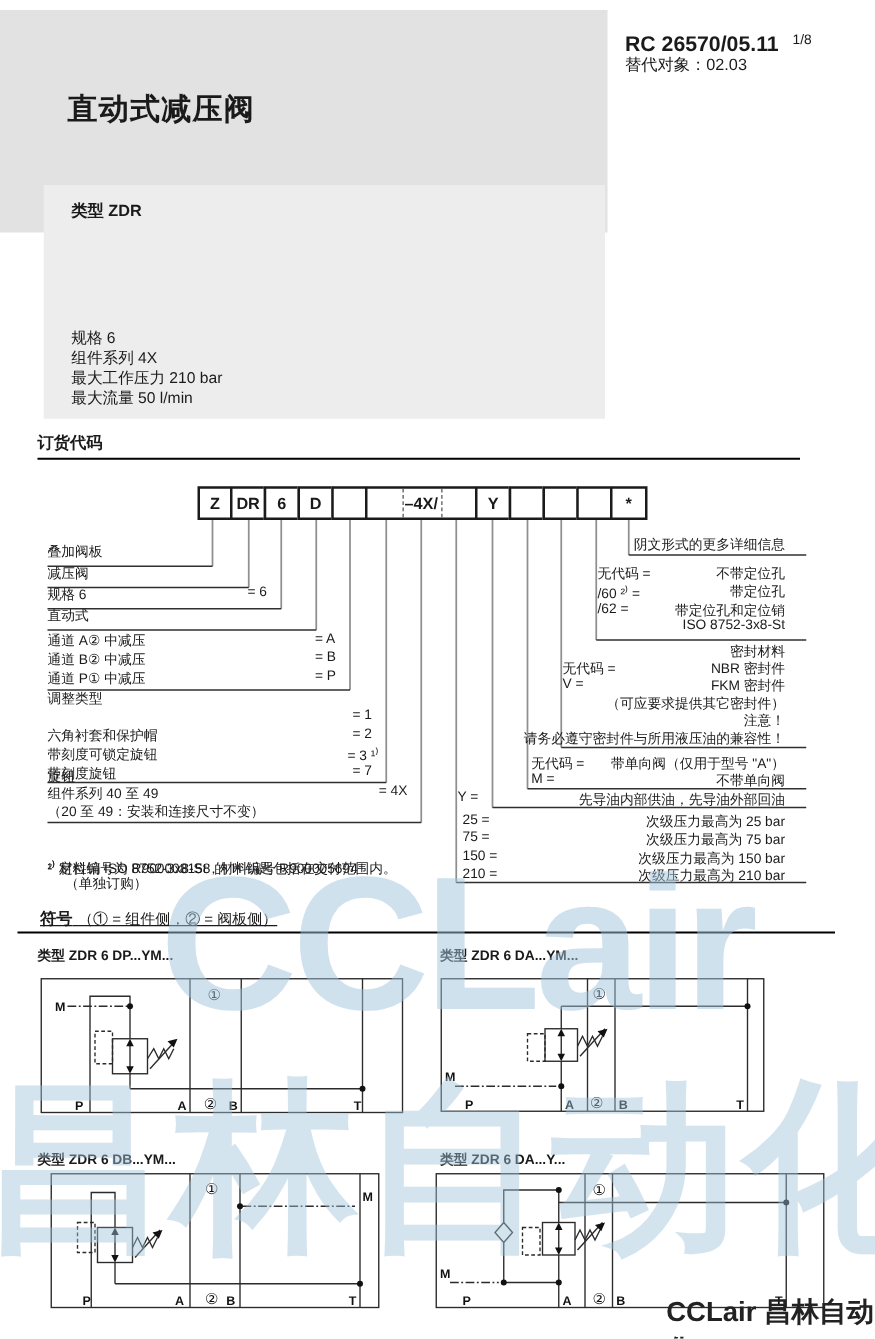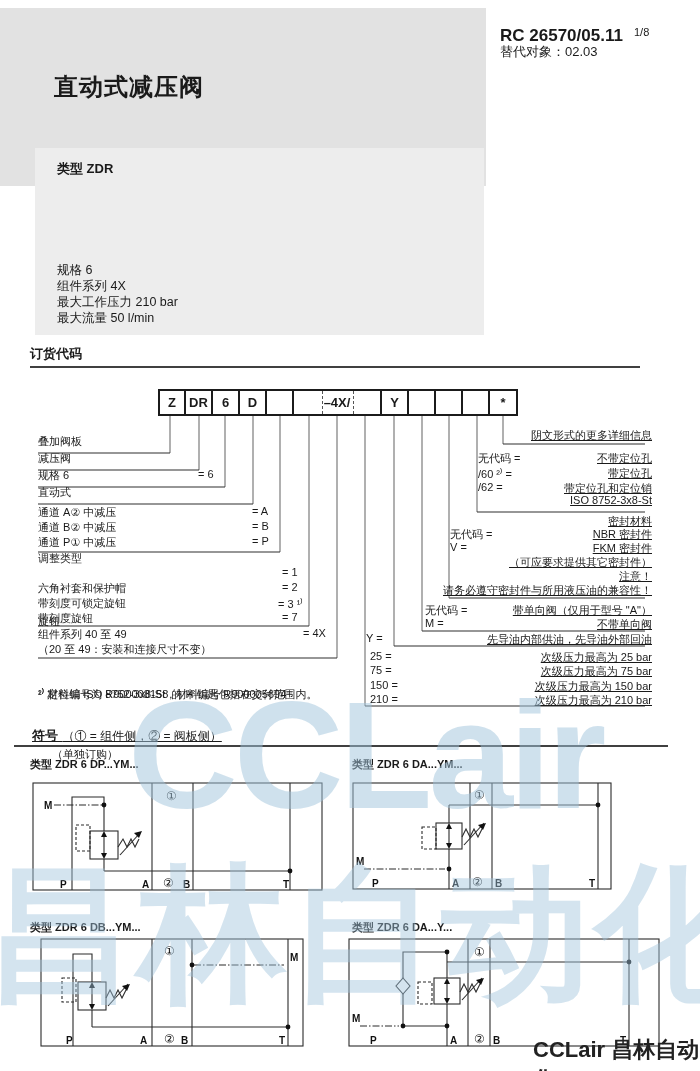--- a/index.html
+++ b/index.html
@@ -32,21 +32,21 @@
   .sec-h{font-size:13px;font-weight:bold;}
   
   .obox{position:absolute;top:389px;height:27px;box-sizing:border-box;border:2px solid #1b1b1b;
         display:flex;align-items:center;justify-content:center;font-size:13px;font-weight:bold;
         background:#fff;z-index:2;}
   .dashv{position:absolute;top:0;bottom:0;border-left:1px dashed #555;}
   
   .lr{position:absolute;left:38px;font-size:11px;z-index:2;white-space:nowrap;}
   .lv{position:absolute;font-size:11px;z-index:2;white-space:nowrap;}
   .rcde{position:absolute;font-size:11px;z-index:2;white-space:nowrap;}
-  .rdesc{position:absolute;right:48px;font-size:11px;z-index:2;white-space:nowrap;text-align:right;text-decoration:underline;}
+  .rdesc{position:absolute;right:72px;font-size:11px;z-index:2;white-space:nowrap;text-align:right;}
   .fnote{position:absolute;left:38px;font-size:11px;z-index:2;white-space:nowrap;}
   .dgt{position:absolute;font-size:11px;font-weight:bold;z-index:2;white-space:nowrap;}
   svg{position:absolute;z-index:1;}
   svg text{font-family:"Liberation Sans",sans-serif;}
   .pt{font-size:10px;font-weight:bold;fill:#111;}
   .circ{font-size:12px;fill:#111;}
   
   .wm{position:absolute;z-index:5;font-weight:bold;pointer-events:none;white-space:nowrap;}
   .wm1{left:128px;top:668px;font-size:152px;letter-spacing:-4px;color:rgba(160,195,220,0.50);}
   .wm2{left:-14px;top:836px;font-size:148px;letter-spacing:4px;color:rgba(160,195,220,0.45);}
@@ -139,21 +139,21 @@
   <div class="rdesc" style="top:650px;">次级压力最高为 25 bar</div>
   <div class="rcde" style="left:370px;top:664px;">75 =</div>
   <div class="rdesc" style="top:664px;">次级压力最高为 75 bar</div>
   <div class="rcde" style="left:370px;top:679px;">150 =</div>
   <div class="rdesc" style="top:679px;">次级压力最高为 150 bar</div>
   <div class="rcde" style="left:370px;top:693px;">210 =</div>
   <div class="rdesc" style="top:693px;">次级压力最高为 210 bar</div>
 
   <div class="fnote" style="top:666px;margin-top:20px;">¹⁾ 材料编号为 R900008158 的 H 钥匙包括在交付范围内。</div>
   <div class="fnote" style="top:686px;">²⁾ 定位销 ISO 8752-3x8-St，材料编号 R900005694</div>
-  <div class="fnote" style="left:52px;top:699px;margin-top:48px;">（单独订购）</div>
+  <div class="fnote" style="left:52px;top:699px;">（单独订购）</div>
 
   <div class="abs" style="left:32px;top:726px;z-index:2;text-decoration:underline;">
     <span class="sec-h">符号</span>
     <span style="font-size:12px;">（① = 组件侧，② = 阀板侧）</span>
   </div>
 
   <div class="dgt" style="left:30px;top:757px;">类型 ZDR 6 DP...YM...</div>
   <div class="dgt" style="left:352px;top:757px;">类型 ZDR 6 DA...YM...</div>
   <div class="dgt" style="left:30px;top:920px;">类型 ZDR 6 DB...YM...</div>
   <div class="dgt" style="left:352px;top:920px;">类型 ZDR 6 DA...Y...</div>

